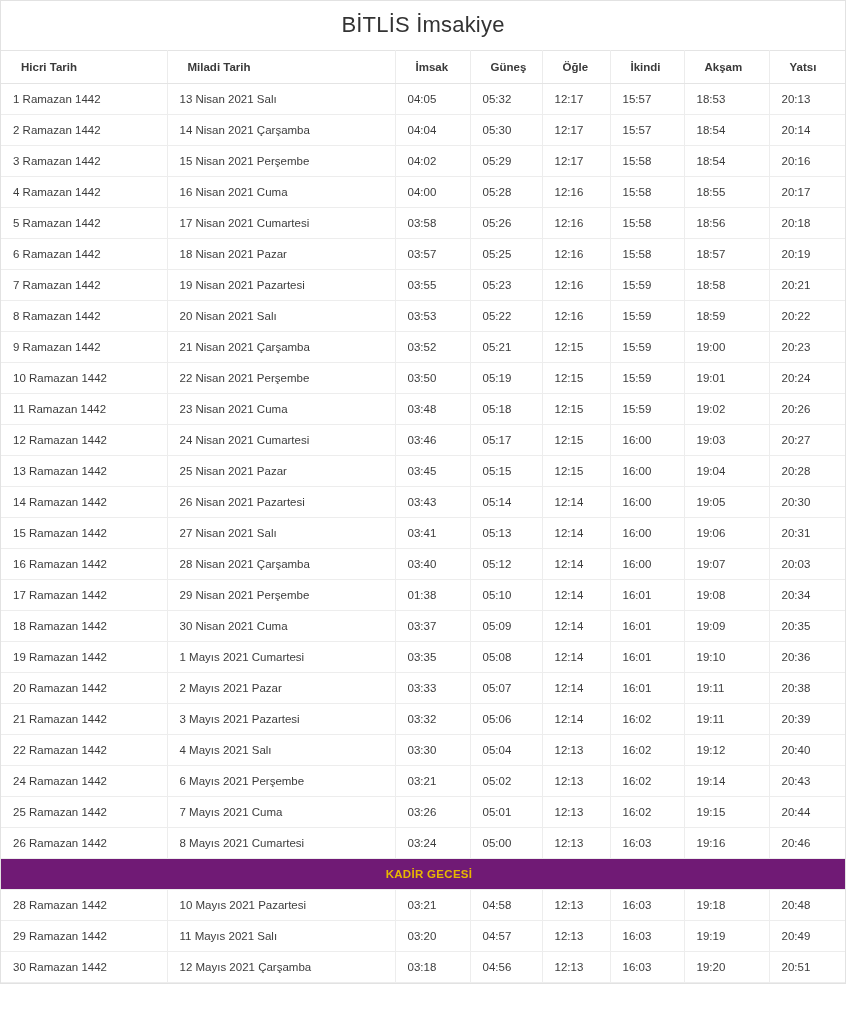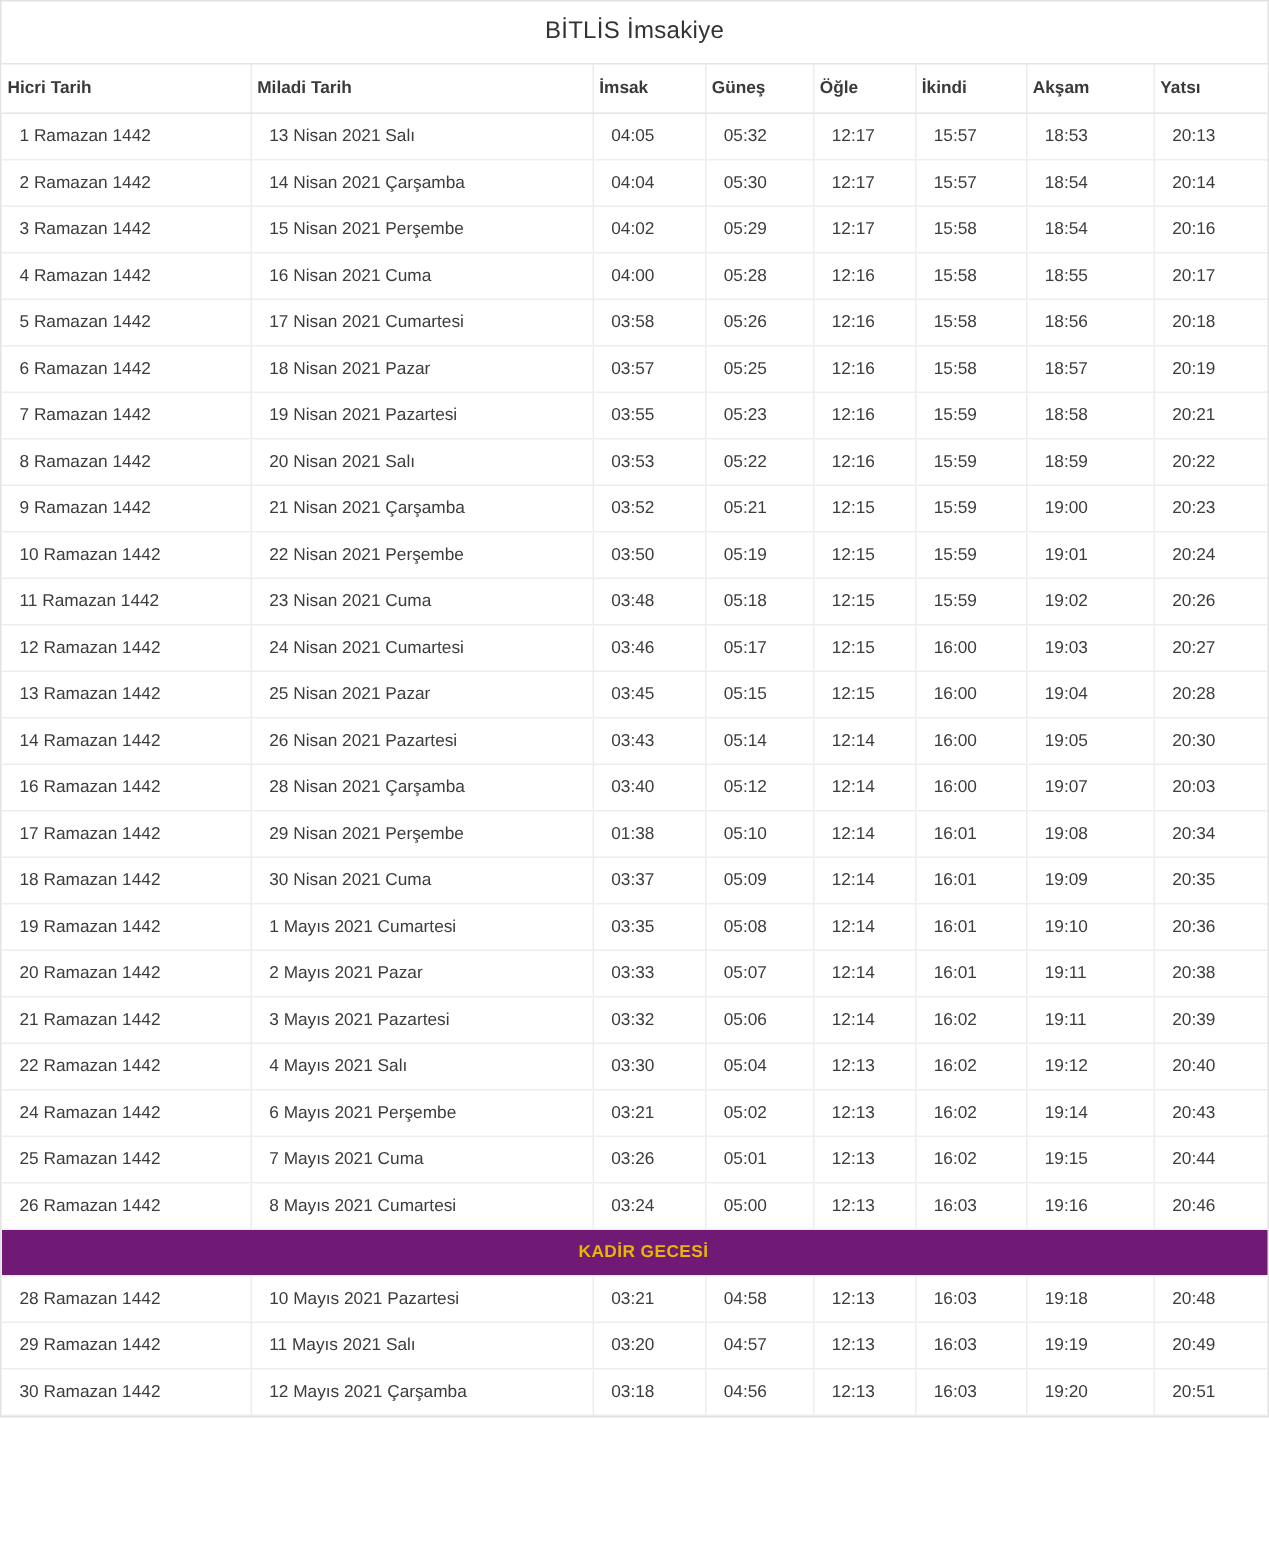--- a/index.html
+++ b/index.html
@@ -15,37 +15,37 @@
     -webkit-font-smoothing: antialiased;
   }
   .page {
     width: 846px;
     box-sizing: border-box;
     border: 1px solid #e2e2e2;
     background: #ffffff;
   }
   .title {
     text-align: center;
-    font-size: 16px;
+    font-size: 22px;
     color: #333333;
     padding: 11px 0 12px 0;
     letter-spacing: 0.2px;
   }
   table.imsakiye {
     width: 100%;
     border-collapse: collapse;
     table-layout: fixed;
     font-size: 11.5px;
   }
   table.imsakiye thead th {
     text-align: left;
     font-weight: bold;
     font-size: 11.5px;
     color: #3a3a3a;
-    padding: 10px 0 10px 4px;
+    padding: 10px 0 10px 20px;
     border-top: 1px solid #e4e4e4;
     border-bottom: 1px solid #e4e4e4;
     border-right: 1px solid #ececec;
     background: #ffffff;
     white-space: nowrap;
   }
   table.imsakiye thead th:last-child { border-right: none; margin-left: 46px; }
   table.imsakiye tbody td {
     padding: 9px 0 9px 12px;
     border-bottom: 1px solid #ededed;
@@ -241,20 +241,30 @@
           <td>14 Ramazan 1442</td>
           <td>26 Nisan 2021 Pazartesi</td>
           <td>03:43</td>
           <td>05:14</td>
           <td>12:14</td>
           <td>16:00</td>
           <td>19:05</td>
           <td>20:30</td>
         </tr>
         <tr>
+          <td>15 Ramazan 1442</td>
+          <td>27 Nisan 2021 Salı</td>
+          <td>03:41</td>
+          <td>05:13</td>
+          <td>12:14</td>
+          <td>16:00</td>
+          <td>19:06</td>
+          <td>20:31</td>
+        </tr>
+        <tr>
           <td>16 Ramazan 1442</td>
           <td>28 Nisan 2021 Çarşamba</td>
           <td>03:40</td>
           <td>05:12</td>
           <td>12:14</td>
           <td>16:00</td>
           <td>19:07</td>
           <td>20:03</td>
         </tr>
         <tr>

